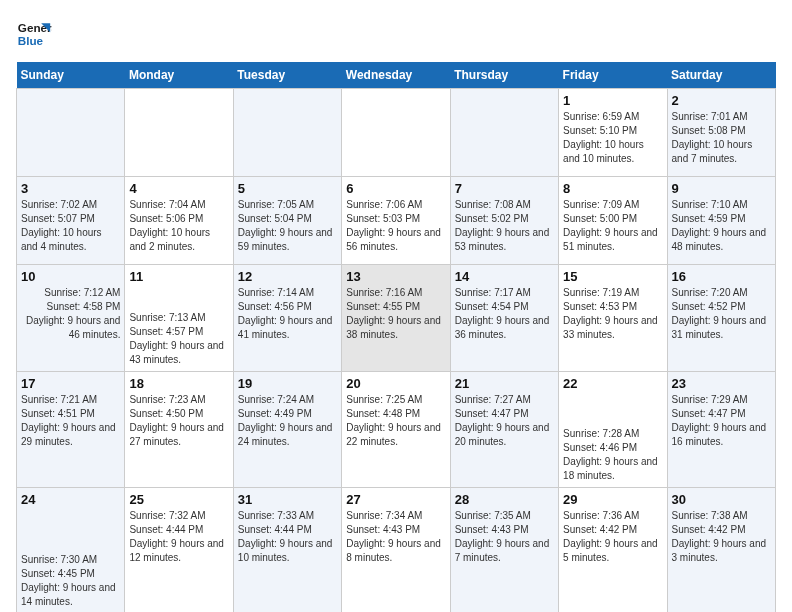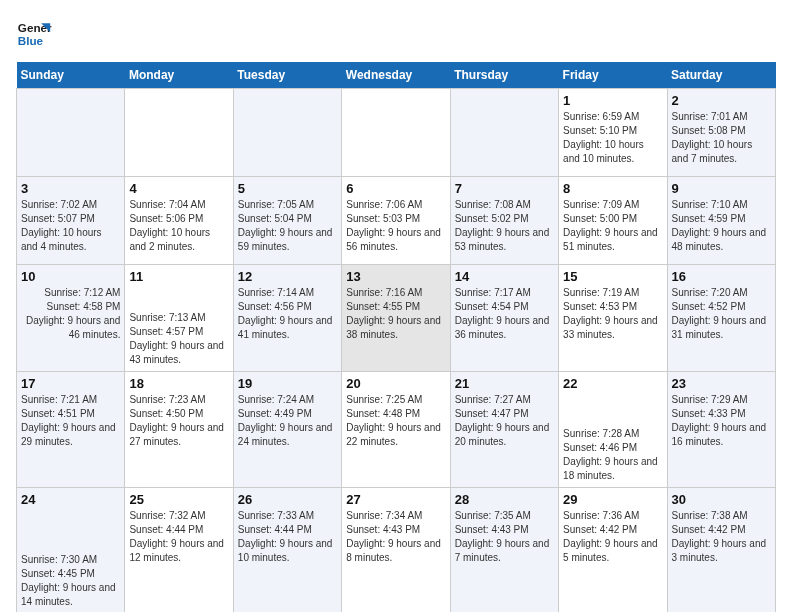--- a/index.html
+++ b/index.html
@@ -248,39 +248,39 @@
         </td>
         <td style="background-color: rgb(255, 255, 255);">
           <div class="day-num">22</div>
           <div class="day-info" style="white-space: pre-line; margin-top: 36px;">Sunrise: 7:28 AM
 Sunset: 4:46 PM
 Daylight: 9 hours and 18 minutes.</div>
         </td>
         <td style="background-color: rgb(240, 244, 250);">
           <div class="day-num">23</div>
           <div class="day-info" style="white-space: pre-line;">Sunrise: 7:29 AM
-Sunset: 4:33 PM
+Sunset: 4:47 PM
 Daylight: 9 hours and 16 minutes.</div>
         </td>
       </tr>
       <tr>
         <td style="background-color: rgb(240, 244, 250);">
           <div class="day-num">24</div>
           <div class="day-info" style="white-space: pre-line; margin-top: 46px;">Sunrise: 7:30 AM
 Sunset: 4:45 PM
 Daylight: 9 hours and 14 minutes.</div>
         </td>
         <td style="background-color: rgb(255, 255, 255);">
           <div class="day-num">25</div>
           <div class="day-info" style="white-space: pre-line;">Sunrise: 7:32 AM
 Sunset: 4:44 PM
 Daylight: 9 hours and 12 minutes.</div>
         </td>
         <td style="background-color: rgb(240, 244, 250);">
-          <div class="day-num">26</div>
+          <div class="day-num">31</div>
           <div class="day-info" style="white-space: pre-line;">Sunrise: 7:33 AM
 Sunset: 4:44 PM
 Daylight: 9 hours and 10 minutes.</div>
         </td>
         <td style="background-color: rgb(255, 255, 255);">
           <div class="day-num">27</div>
           <div class="day-info" style="white-space: pre-line;">Sunrise: 7:34 AM
 Sunset: 4:43 PM
 Daylight: 9 hours and 8 minutes.</div>
         </td>

